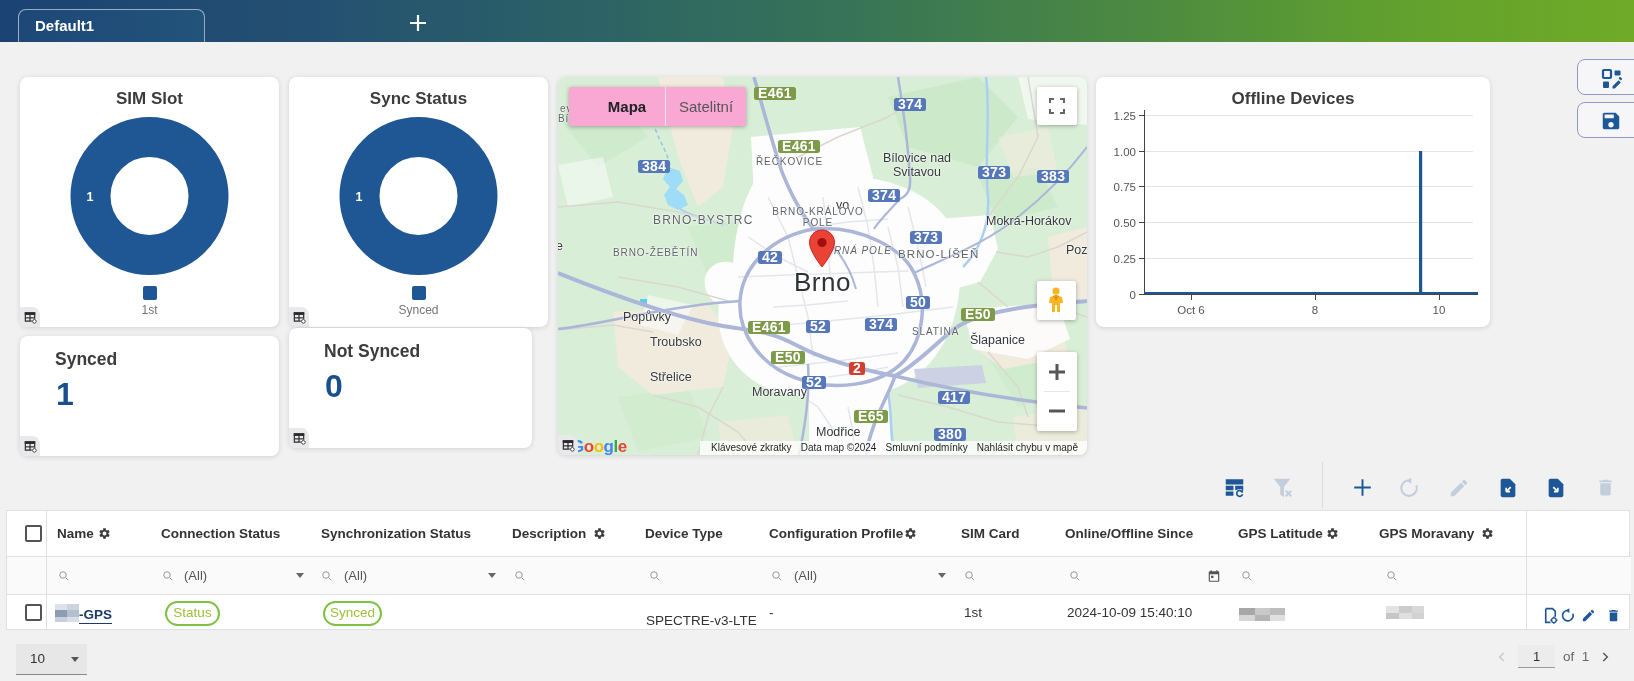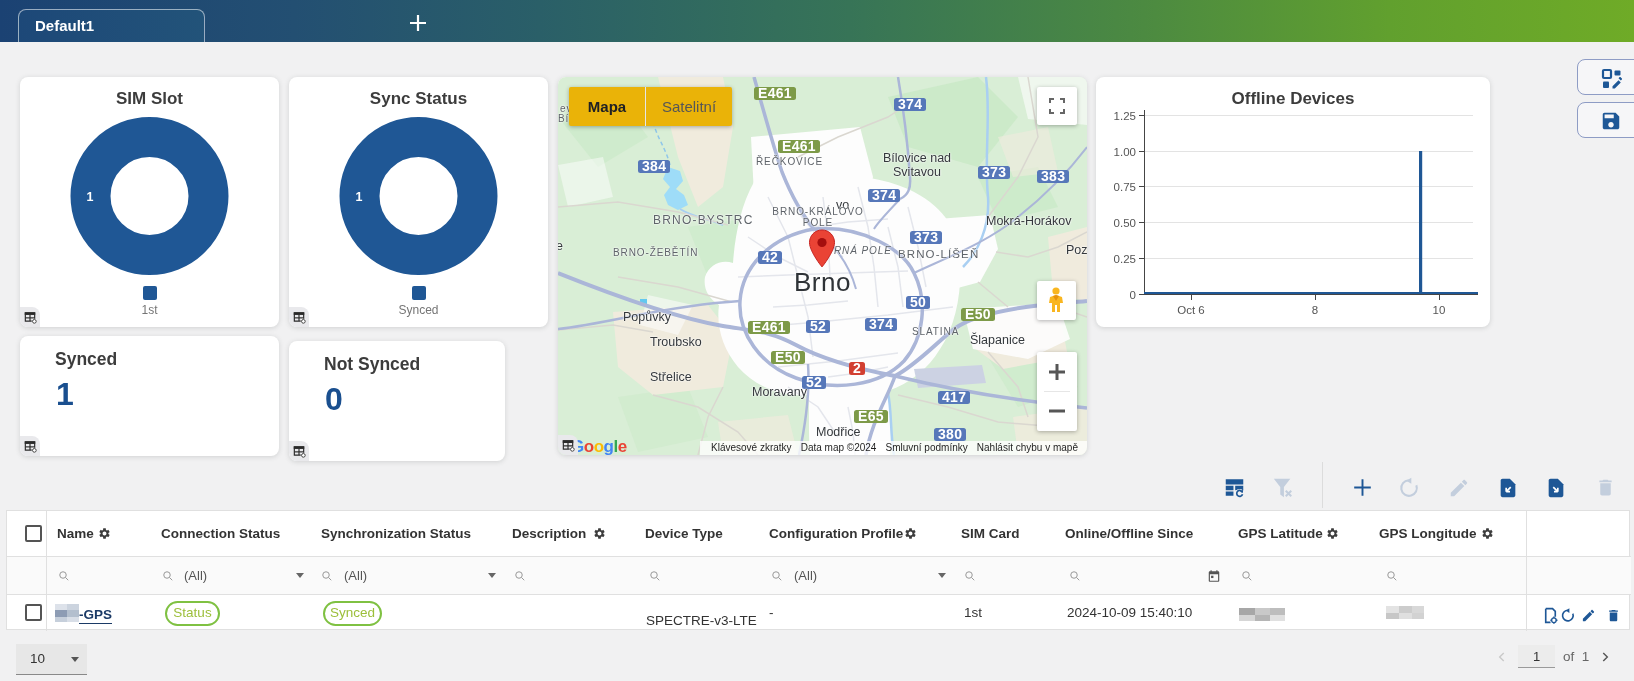--- a/index.html
+++ b/index.html
@@ -57,22 +57,22 @@
 .mbadge { position:absolute; height:13px; line-height:13px; padding:0 4px; border-radius:2.5px;
   font-size:14px; font-weight:bold; color:#fff; background:#5677b9; letter-spacing:.3px; }
 .mbadge.b { background:#5677b9; }
 .mbadge.g, .mbadge[data-g] { background:#7d9a48; }
 .mbadge.r { background:#d23f31; }
 .mdist { position:absolute; font-size:10px; color:#5f646a; letter-spacing:.9px; font-weight:normal;
   text-shadow:0 0 2px #fff,0 0 2px #fff; white-space:nowrap; }
 .mtown { position:absolute; font-size:12.5px; color:#34383c; text-shadow:0 0 2px #fff,0 0 2px #fff; white-space:nowrap; }
 #brno { position:absolute; left:236px; top:190px; font-size:26px; color:#2f3337; letter-spacing:.5px;
   text-shadow:0 0 3px #fff,0 0 3px #fff; }
-#mapsel { position:absolute; left:11px; top:10px; width:163px; height:39px; background:#eab308;
-  border-radius:2px; box-shadow:0 1px 4px rgba(0,0,0,.3); display:flex; }
+#mapsel { position:absolute; left:11px; top:10px; width:177px; height:39px; background:#f9a8d4;
+  border-radius:2px; box-shadow:0 1px 4px rgba(0,0,0,.3); display:flex;padding-left:20px; }
 #mapsel1 { width:77px; border-right:1px solid #e6e6e6; text-align:center; line-height:39px;
   font-size:15px; font-weight:bold; color:#202124; }
 #mapsel2 { flex:1; text-align:center; line-height:39px; font-size:15px; color:#565656; }
 .mctl { position:absolute; background:#fff; border-radius:2px; box-shadow:0 1px 4px rgba(0,0,0,.3); }
 #mattr { position:absolute; left:142px; top:364px; width:387px; height:14px; font-size:10px;
   color:#1f1f1f; display:flex; justify-content:space-between; padding:1px 6px 0 8px; }
 #mattr span { padding:0 3px; }
 #glogo { position:absolute; left:13px; top:360px; font-size:17px; font-weight:bold; letter-spacing:-.5px; }
 .gear { position:absolute; }
 .mag { position:absolute; top:59px; }
@@ -365,21 +365,21 @@
         <svg width="14" height="14" viewBox="0 0 24 24">
           <path fill="#2b2b2b" d="M3 4h18v4.5H3z"></path>
           <path d="M4 5h16v14H4z" fill="none" stroke="#2b2b2b" stroke-width="2"></path>
           <line x1="12" y1="8" x2="12" y2="19" stroke="#2b2b2b" stroke-width="2"></line>
           <line x1="4" y1="13.5" x2="20" y2="13.5" stroke="#2b2b2b" stroke-width="2"></line>
           <circle cx="19.5" cy="19.5" r="4.6" fill="#fff"></circle>
           <circle cx="19.5" cy="19.5" r="3.2" fill="none" stroke="#2b2b2b" stroke-width="1.5"></circle>
         </svg>
       </div>
   </div>
-  <div class="card" style="left:289px; top:341px; width:216px; height:120px;">
+  <div class="card" style="left:289px; top:328px; width:243px; height:120px;">
     <div class="stat-title">Not Synced</div>
     <div class="stat-val">0</div>
     <div class="chip">
         <svg width="14" height="14" viewBox="0 0 24 24">
           <path fill="#2b2b2b" d="M3 4h18v4.5H3z"></path>
           <path d="M4 5h16v14H4z" fill="none" stroke="#2b2b2b" stroke-width="2"></path>
           <line x1="12" y1="8" x2="12" y2="19" stroke="#2b2b2b" stroke-width="2"></line>
           <line x1="4" y1="13.5" x2="20" y2="13.5" stroke="#2b2b2b" stroke-width="2"></line>
           <circle cx="19.5" cy="19.5" r="4.6" fill="#fff"></circle>
           <circle cx="19.5" cy="19.5" r="3.2" fill="none" stroke="#2b2b2b" stroke-width="1.5"></circle>
@@ -458,21 +458,21 @@
     <div class="th" style="left:762px;">Configuration Profile</div>
     <svg class="gear" style="left:897px;top:16px;" width="13" height="13" viewBox="0 0 24 24">
         <use href="#gearp"></use>
       </svg>
     <div class="th" style="left:954px;">SIM Card</div>
     <div class="th" style="left:1058px;">Online/Offline Since</div>
     <div class="th" style="left:1231px;">GPS Latitude</div>
     <svg class="gear" style="left:1319px;top:16px;" width="13" height="13" viewBox="0 0 24 24">
         <use href="#gearp"></use>
       </svg>
-    <div class="th" style="left:1372px;">GPS Longitude</div>
+    <div class="th" style="left:1372px;">GPS Moravany</div>
     <svg class="gear" style="left:1474px;top:16px;" width="13" height="13" viewBox="0 0 24 24">
         <use href="#gearp"></use>
       </svg>
 
     <svg class="mag" style="left:51px;" width="12" height="12" viewBox="0 0 24 24">
         <use href="#magp"></use>
       </svg>
     <svg class="mag" style="left:155px;" width="12" height="12" viewBox="0 0 24 24">
         <use href="#magp"></use>
       </svg>

